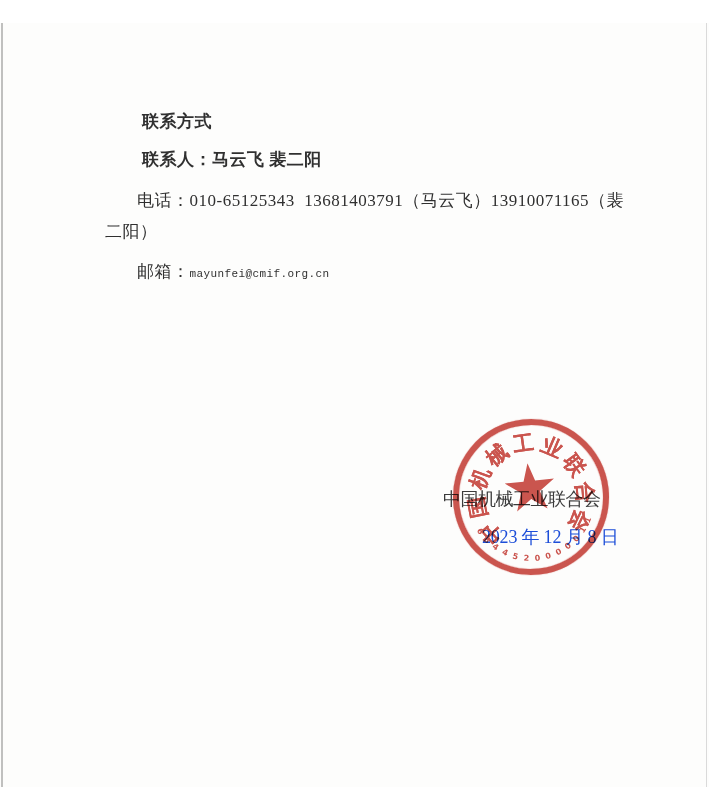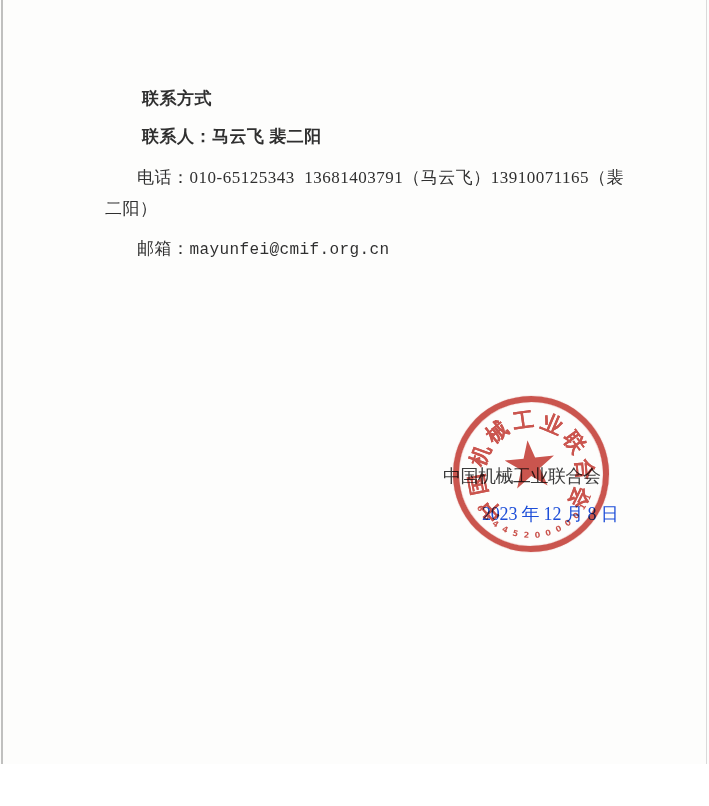--- a/index.html
+++ b/index.html
@@ -3,35 +3,36 @@
 <meta charset="utf-8">
 <style>
   html,body{margin:0;padding:0;background:#fff;}
   .page{
     position:relative;
     width:709px;height:764px;
     background:#fdfdfc;
     overflow:hidden;
     font-family:"Liberation Serif","DejaVu Serif",serif;
     color:#333;
+    margin-top:23px;
   }
   
   .edge-left{position:absolute;left:1px;top:0;width:2px;height:797px;background:#ababab;opacity:.75;}
   .edge-right{position:absolute;left:706px;top:0;width:1px;height:797px;background:#dadada;}
   .bottom-line{position:absolute;left:0;top:796px;width:709px;height:1px;background:#c9c7c3;}
   .bottom-strip{position:absolute;left:0;top:797px;width:709px;height:9px;background:#f1efec;}
 
   
   .line{position:absolute;font-size:17px;line-height:1.2;letter-spacing:.5px;white-space:pre;color:#303030;}
   .heading{left:142px;top:89px;font-weight:bold;}
   .contact{left:142px;top:127px;font-weight:bold;}
   .phone1{left:137px;top:168px;}
   .phone2{left:105px;top:199px;}
   .email{left:137px;top:239px;}
-  .email .mono{font-family:"Liberation Mono","DejaVu Sans Mono",monospace;font-size:16px;letter-spacing:.4px;}
+  .email .mono{font-family:"Liberation Mono","DejaVu Sans Mono",monospace;font-size:11px;letter-spacing:.4px;}
   .attach{left:104px;top:387px;}
 
   
   .sig-org{position:absolute;left:443px;top:464px;font-size:18px;letter-spacing:-.5px;color:#3b3b3b;white-space:pre;}
   .sig-date{position:absolute;left:482px;top:502px;font-size:18px;letter-spacing:-.2px;color:#1d4ed8;white-space:pre;}
 
   
   .seal{
     position:absolute;left:453px;top:396px;width:156px;height:156px;
     color:#c7423b;

